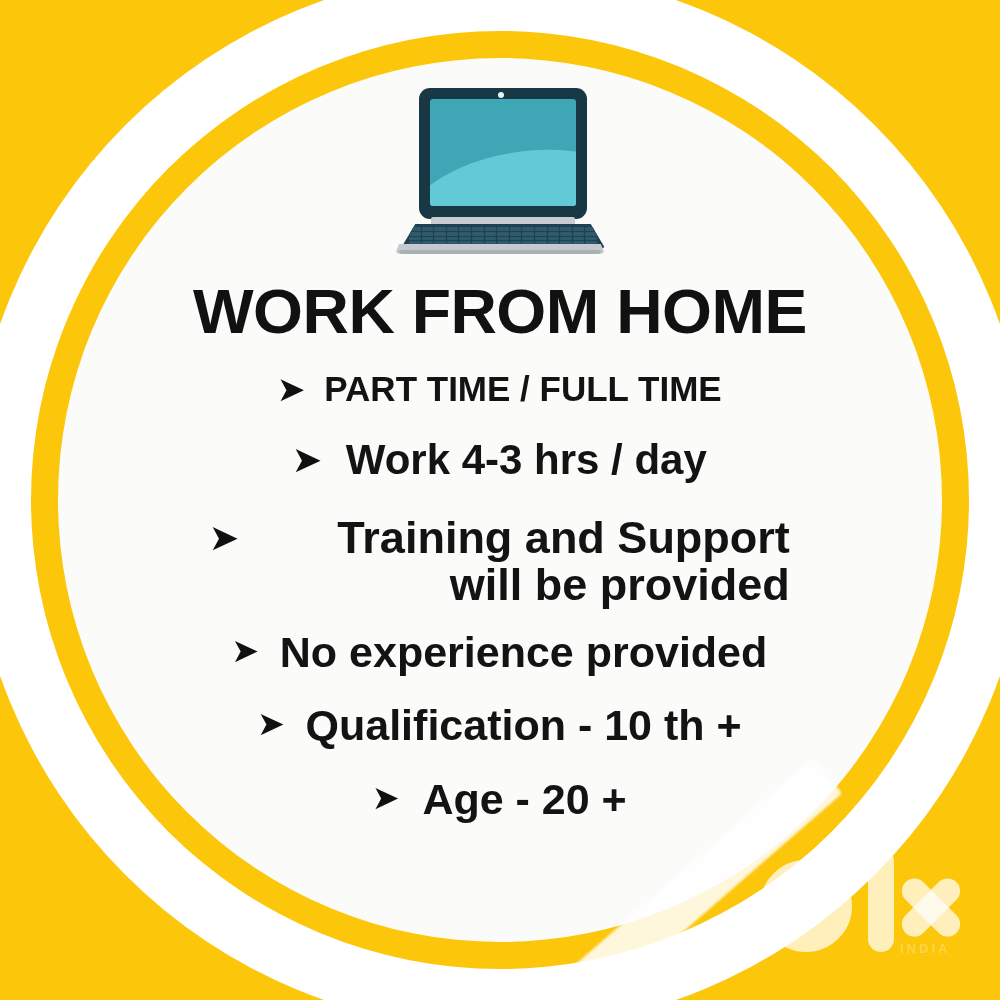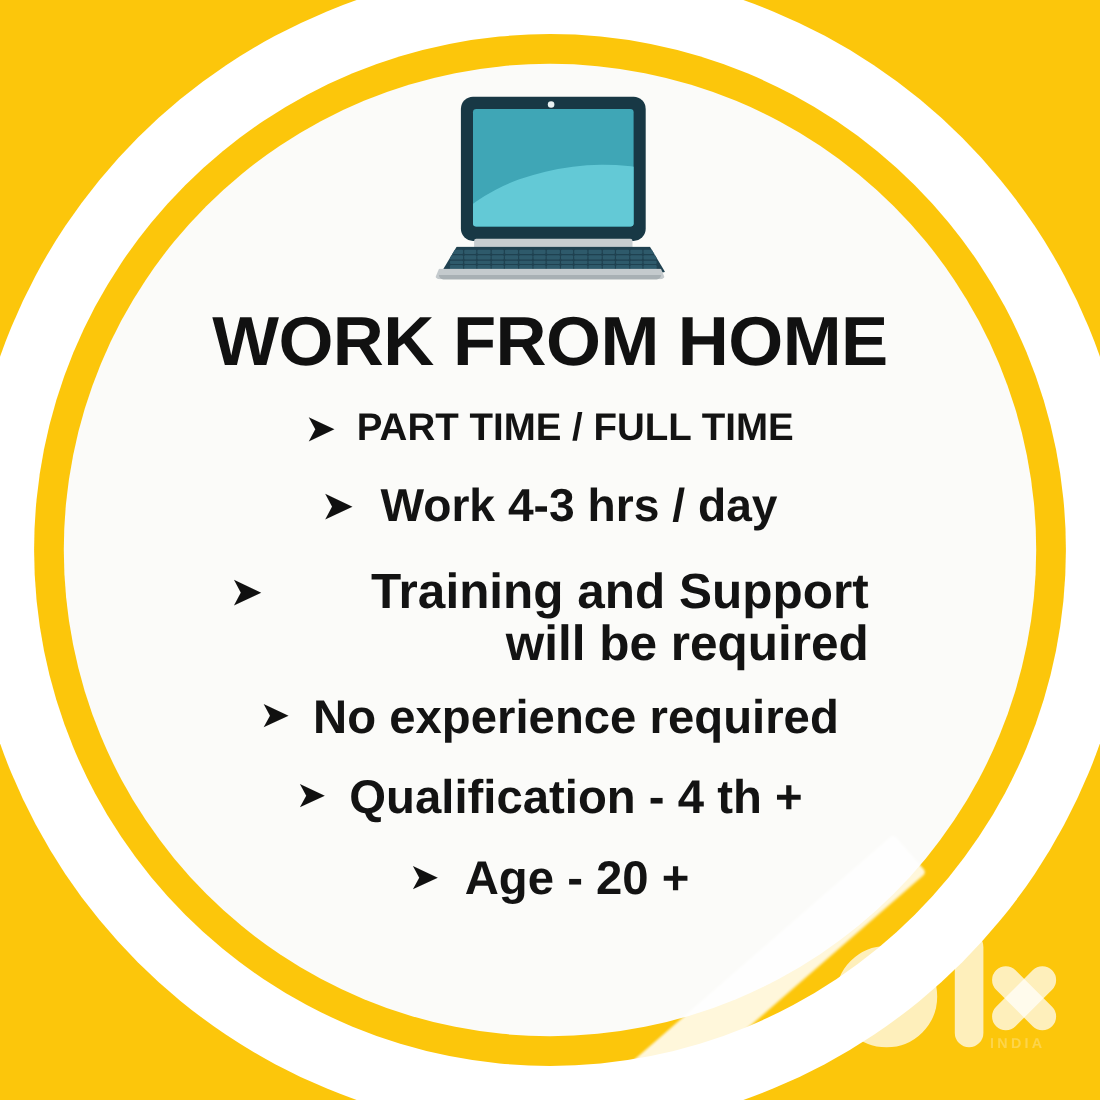--- a/index.html
+++ b/index.html
@@ -350,31 +350,31 @@
         <span class="btext">PART TIME / FULL TIME</span>
       </div>
 
       <div class="bullet-row r1">
         <span class="arrow">➤</span>
         <span class="btext">Work  4-3 hrs / day</span>
       </div>
 
       <div class="bullet-row r2">
         <span class="arrow">➤</span>
-        <span class="btext">Training and Support will be required</span>
+        <span class="btext">Training and Support will be provided</span>
       </div>
 
       <div class="bullet-row r3">
         <span class="arrow">➤</span>
-        <span class="btext">No experience required</span>
+        <span class="btext">No experience provided</span>
       </div>
 
       <div class="bullet-row r4">
         <span class="arrow">➤</span>
-        <span class="btext">Qualification - 4 th +</span>
+        <span class="btext">Qualification - 10 th +</span>
       </div>
 
       <div class="bullet-row r5">
         <span class="arrow">➤</span>
         <span class="btext">Age - 20 +</span>
       </div>
 
     </div>
   </div>
 

